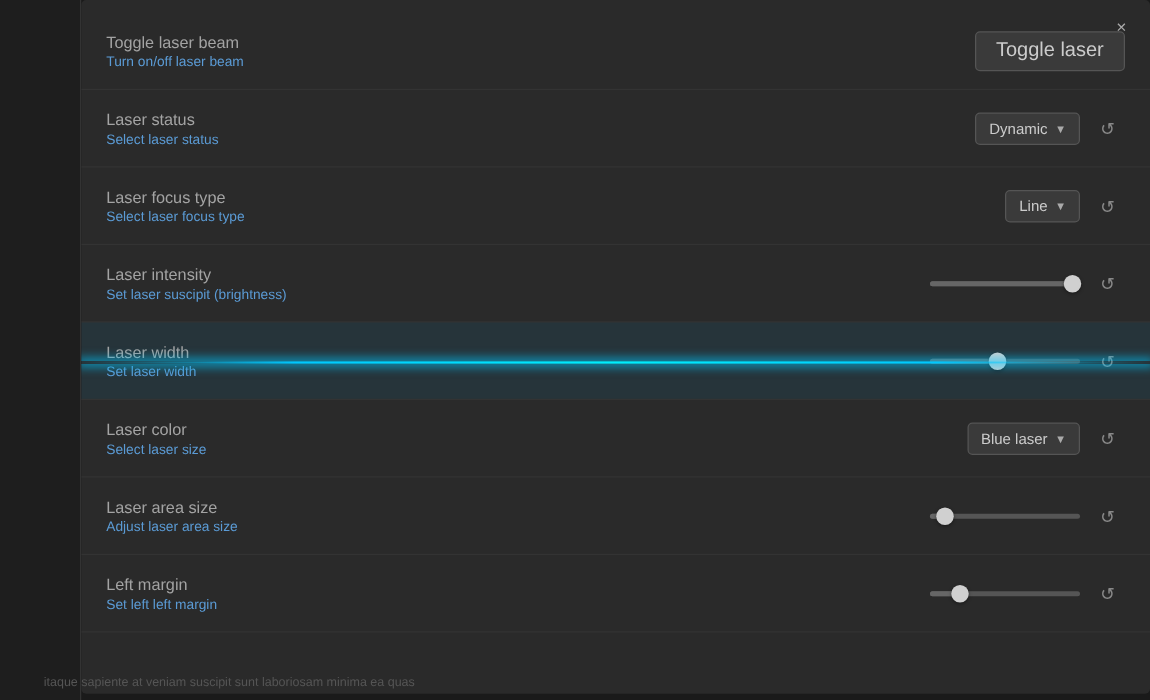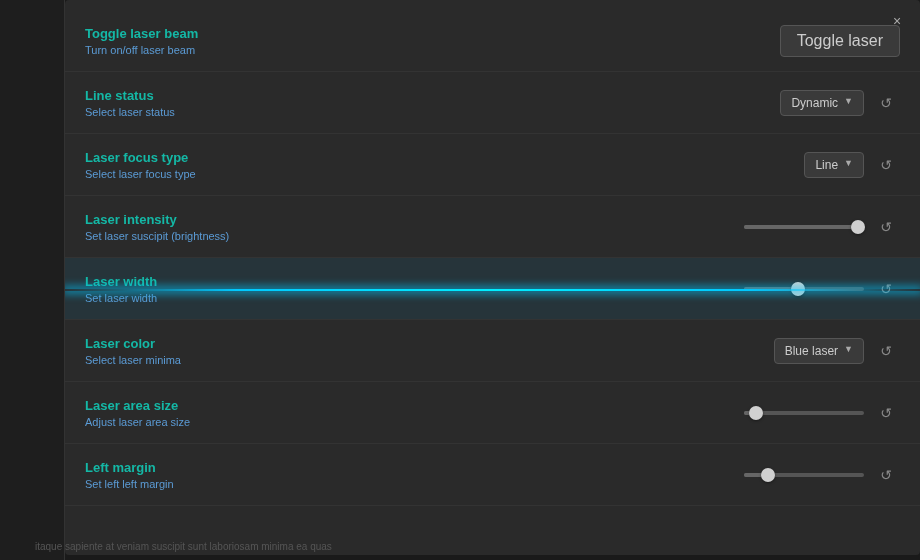--- a/index.html
+++ b/index.html
@@ -93,23 +93,23 @@
       pointer-events: none;
       z-index: 5;
     }
 
     .setting-info {
       flex: 1;
       min-width: 0;
     }
 
     .setting-title {
-      color: #14b8a6;
+      color: #a3a3a3;
       font-size: 13px;
-      font-weight: 700;
+      font-weight: 400;
       margin-bottom: 3px;
     }
 
     .setting-desc {
       color: #5b9bd5;
       font-size: 11px;
     }
 
     .setting-control {
       display: flex;
@@ -134,20 +134,21 @@
     
     .dropdown-btn {
       background: #3a3a3a;
       border: 1px solid #555;
       color: #ccc;
       padding: 5px 10px;
       border-radius: 4px;
       cursor: pointer;
       font-size: 12px;
       display: flex;
+      align-items: center;
       gap: 6px;
       white-space: nowrap;
     }
     .dropdown-arrow {
       font-size: 9px;
       color: #aaa;
     }
 
     
     .reset-btn {
@@ -215,21 +216,21 @@
         <div class="setting-info">
           <div class="setting-title">Toggle laser beam</div>
           <div class="setting-desc">Turn on/off laser beam</div>
         </div>
         <div class="setting-control">
           <button class="toggle-btn">Toggle laser</button>
         </div>
       </div>
       <div class="setting-row">
         <div class="setting-info">
-          <div class="setting-title">Line status</div>
+          <div class="setting-title">Laser status</div>
           <div class="setting-desc">Select laser status</div>
         </div>
         <div class="setting-control">
           <button class="dropdown-btn">
             <span>Dynamic</span>
             <span class="dropdown-arrow">▼</span>
           </button>
           <button class="reset-btn">↺</button>
         </div>
       </div>
@@ -273,21 +274,21 @@
               <div class="slider-fill" style="width: 45%;"></div>
               <div class="slider-thumb" style="left: 45%;"></div>
             </div>
           </div>
           <button class="reset-btn">↺</button>
         </div>
       </div>
       <div class="setting-row">
         <div class="setting-info">
           <div class="setting-title">Laser color</div>
-          <div class="setting-desc">Select laser minima</div>
+          <div class="setting-desc">Select laser size</div>
         </div>
         <div class="setting-control">
           <button class="dropdown-btn">
             <span>Blue laser</span>
             <span class="dropdown-arrow">▼</span>
           </button>
           <button class="reset-btn">↺</button>
         </div>
       </div>
       <div class="setting-row">

